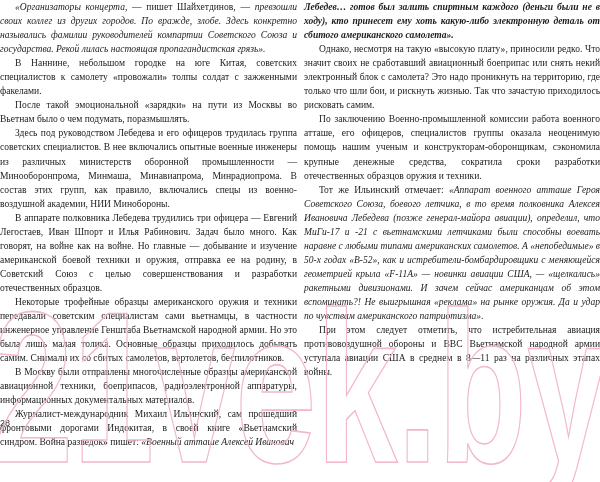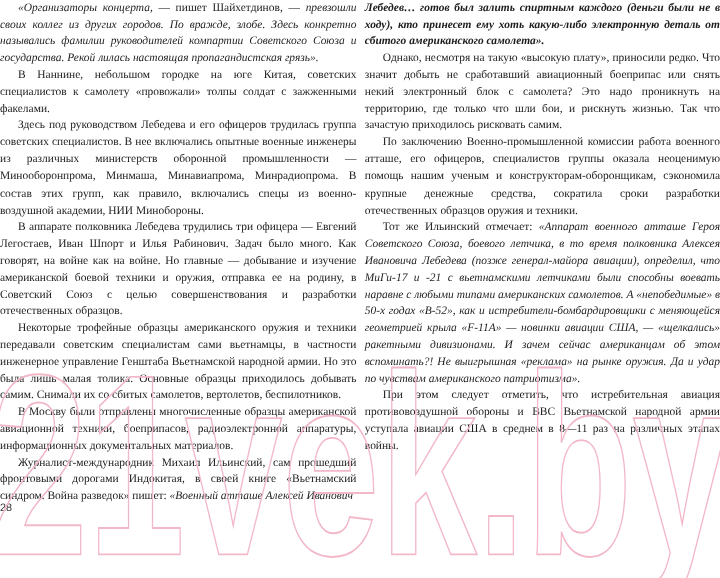--- a/index.html
+++ b/index.html
@@ -28,32 +28,33 @@
   }
 </style>
 </head>
 <body>
 
 <div class="spread">
   <div class="page page-left">
     <div class="text">
         <p><span class="it">«Организаторы концерта,</span><span> — пишет Шайхетдинов, — </span><span class="it">превзошли своих коллег из других городов. По вражде, злобе. Здесь конкретно назывались фамилии руководителей компартии Советского Союза и государства. Рекой лилась настоящая пропагандистская грязь».</span></p>
         <p><span>В Наннине, небольшом городке на юге Китая, советских специалистов к самолету «провожали» толпы солдат с зажженными факелами.</span></p>
+        <p><span>После такой эмоциональной «зарядки» на пути из Москвы во Вьетнам было о чем подумать, поразмышлять.</span></p>
         <p><span>Здесь под руководством Лебедева и его офицеров трудилась группа советских специалистов. В нее включались опытные военные инженеры из различных министерств оборонной промышленности — Минооборонпрома, Минмаша, Минавиапрома, Минрадиопрома. В состав этих групп, как правило, включались спецы из военно-воздушной академии, НИИ Минобороны.</span></p>
         <p><span>В аппарате полковника Лебедева трудились три офицера — Евгений Легостаев, Иван Шпорт и Илья Рабинович. Задач было много. Как говорят, на войне как на войне. Но главные — добывание и изучение американской боевой техники и оружия, отправка ее на родину, в Советский Союз с целью совершенствования и разработки отечественных образцов.</span></p>
         <p><span>Некоторые трофейные образцы американского оружия и техники передавали советским специалистам сами вьетнамцы, в частности инженерное управление Генштаба Вьетнамской народной армии. Но это была лишь малая толика. Основные образцы приходилось добывать самим. Снимали их со сбитых самолетов, вертолетов, беспилотников.</span></p>
         <p><span>В Москву были отправлены многочисленные образцы американской авиационной техники, боеприпасов, радиоэлектронной аппаратуры, информационных документальных материалов.</span></p>
         <p><span>Журналист-международник Михаил Ильинский, сам прошедший фронтовыми дорогами Индокитая, в своей книге «Вьетнамский синдром. Война разведок» пишет: </span><span class="it">«Военный атташе Алексей Иванович</span></p>
       </div>
     <div class="folio">28</div>
   </div>
   <div class="page page-right">
     <div class="text">
         <p class="noindent"><span class="it">Лебедев… готов был залить спиртным каждого (деньги были не в ходу), кто принесет ему хоть какую-либо электронную деталь от сбитого американского самолета».</span></p>
-        <p><span>Однако, несмотря на такую «высокую плату», приносили редко. Что значит добыть не сработавший авиационный боеприпас или снять некий электронный блок с самолета? Это надо проникнуть на территорию, где только что шли бои, и рискнуть жизнью. Так что зачастую приходилось рисковать самим.</span></p>
+        <p><span>Однако, несмотря на такую «высокую плату», приносили редко. Что значит своих не сработавший авиационный боеприпас или снять некий электронный блок с самолета? Это надо проникнуть на территорию, где только что шли бои, и рискнуть жизнью. Так что зачастую приходилось рисковать самим.</span></p>
         <p><span>По заключению Военно-промышленной комиссии работа военного атташе, его офицеров, специалистов группы оказала неоценимую помощь нашим ученым и конструкторам-оборонщикам, сэкономила крупные денежные средства, сократила сроки разработки отечественных образцов оружия и техники.</span></p>
         <p><span>Тот же Ильинский отмечает: </span><span class="it">«Аппарат военного атташе Героя Советского Союза, боевого летчика, в то время полковника Алексея Ивановича Лебедева (позже генерал-майора авиации), определил, что МиГи-17 и -21 с вьетнамскими летчиками были способны воевать наравне с любыми типами американских самолетов. А «непобедимые» в 50-х годах «B-52», как и истребители-бомбардировщики с меняющейся геометрией крыла «F-11А» — новинки авиации США, — «щелкались» ракетными дивизионами. И зачем сейчас американцам об этом вспоминать?! Не выигрышная «реклама» на рынке оружия. Да и удар по чувствам американского патриотизма».</span></p>
         <p><span>При этом следует отметить, что истребительная авиация противовоздушной обороны и ВВС Вьетнамской народной армии уступала авиации США в среднем в 8—11 раз на различных этапах войны.</span></p>
       </div>
   </div>
   <svg class="watermark" viewBox="0 0 600 482">
     <text x="-8" y="462" font-size="215" textLength="616" lengthAdjust="spacingAndGlyphs">21vek.by</text>
   </svg>
 </div>
 

